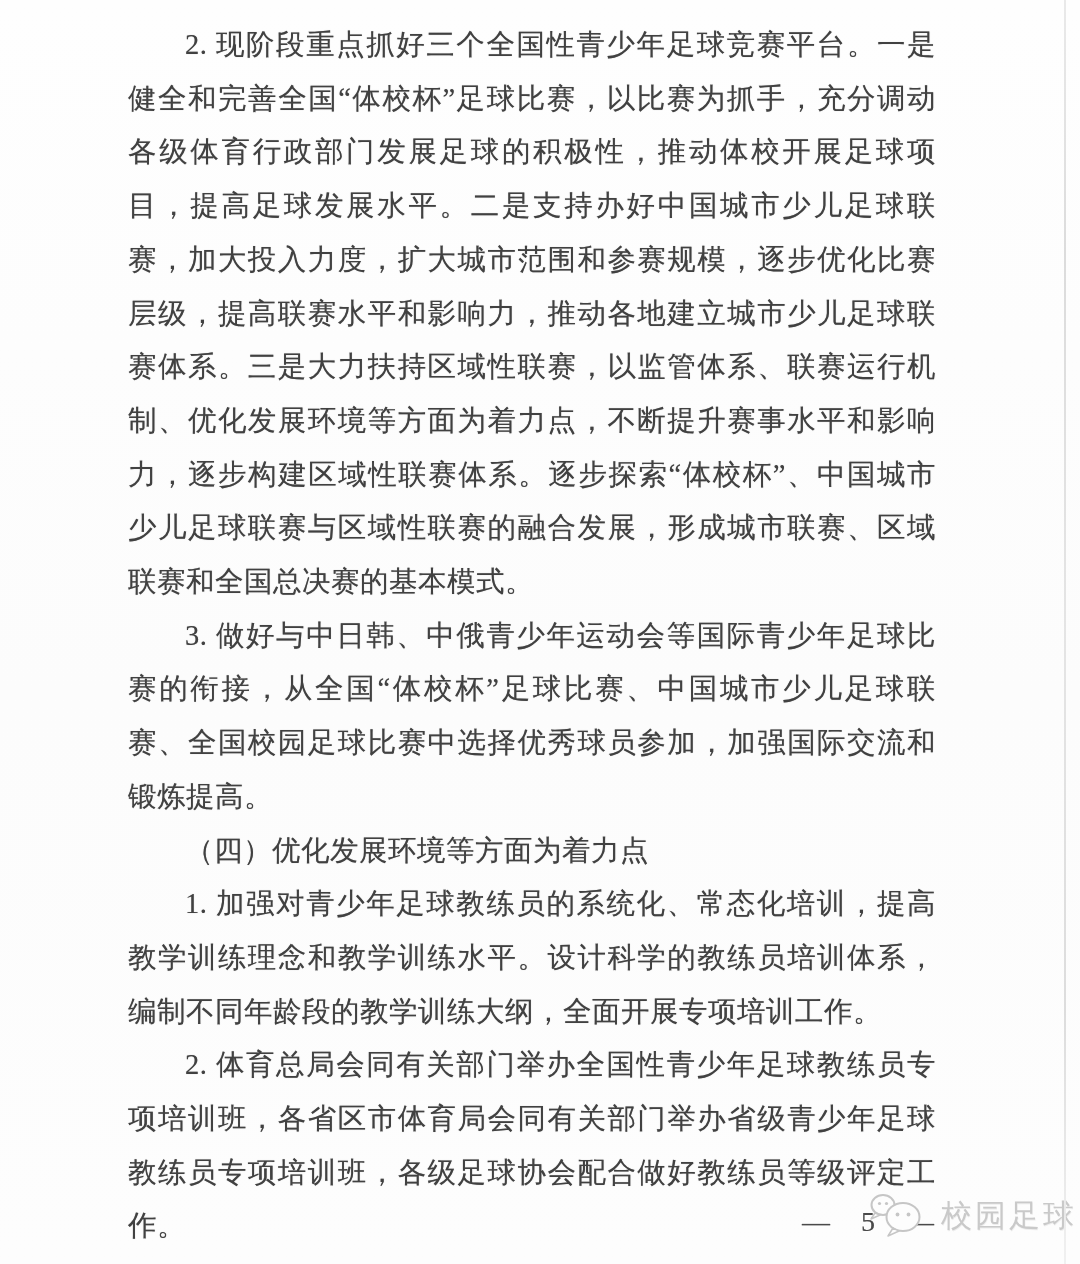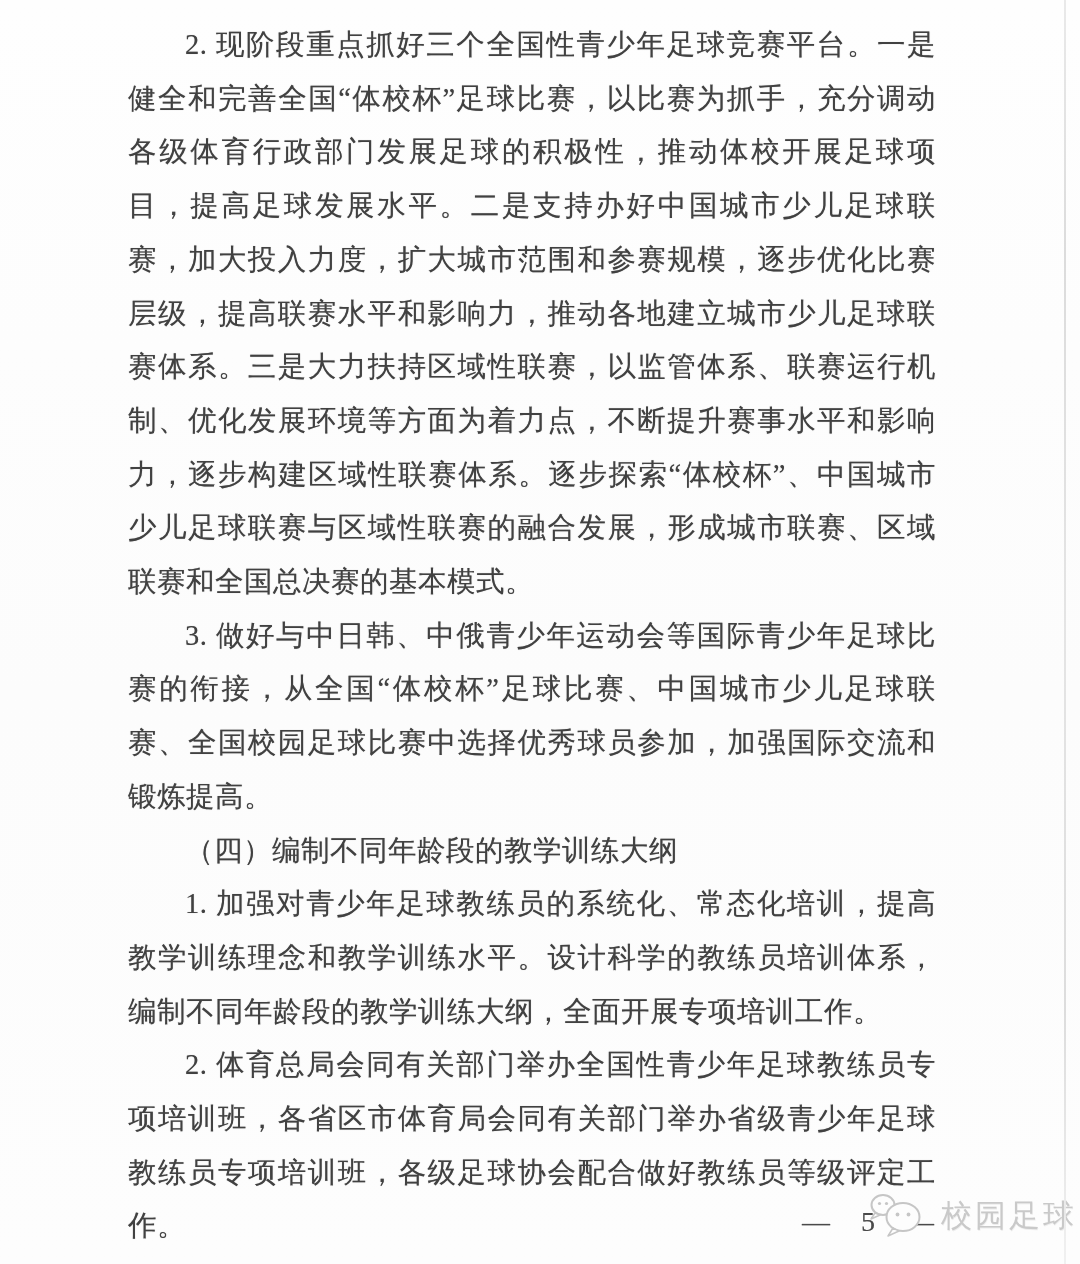--- a/index.html
+++ b/index.html
@@ -78,21 +78,21 @@
   }
 </style>
 </head>
 <body>
 
 <div class="scan-page">
 
   <div class="content">
     <p>2. 现阶段重点抓好三个全国性青少年足球竞赛平台。一是健全和完善全国“体校杯”足球比赛，以比赛为抓手，充分调动各级体育行政部门发展足球的积极性，推动体校开展足球项目，提高足球发展水平。二是支持办好中国城市少儿足球联赛，加大投入力度，扩大城市范围和参赛规模，逐步优化比赛层级，提高联赛水平和影响力，推动各地建立城市少儿足球联赛体系。三是大力扶持区域性联赛，以监管体系、联赛运行机制、优化发展环境等方面为着力点，不断提升赛事水平和影响力，逐步构建区域性联赛体系。逐步探索“体校杯”、中国城市少儿足球联赛与区域性联赛的融合发展，形成城市联赛、区域联赛和全国总决赛的基本模式。</p>
     <p>3. 做好与中日韩、中俄青少年运动会等国际青少年足球比赛的衔接，从全国“体校杯”足球比赛、中国城市少儿足球联赛、全国校园足球比赛中选择优秀球员参加，加强国际交流和锻炼提高。</p>
-    <p>（四）编制不同年龄段的教学训练大纲</p>
+    <p>（四）优化发展环境等方面为着力点</p>
     <p>1. 加强对青少年足球教练员的系统化、常态化培训，提高教学训练理念和教学训练水平。设计科学的教练员培训体系，编制不同年龄段的教学训练大纲，全面开展专项培训工作。</p>
     <p>2. 体育总局会同有关部门举办全国性青少年足球教练员专项培训班，各省区市体育局会同有关部门举办省级青少年足球教练员专项培训班，各级足球协会配合做好教练员等级评定工作。</p>
   </div>
 
   <div class="footer-row">
     <span>— 5 —</span>
   </div>
 
   <div class="watermark">
     <span class="wicon">

